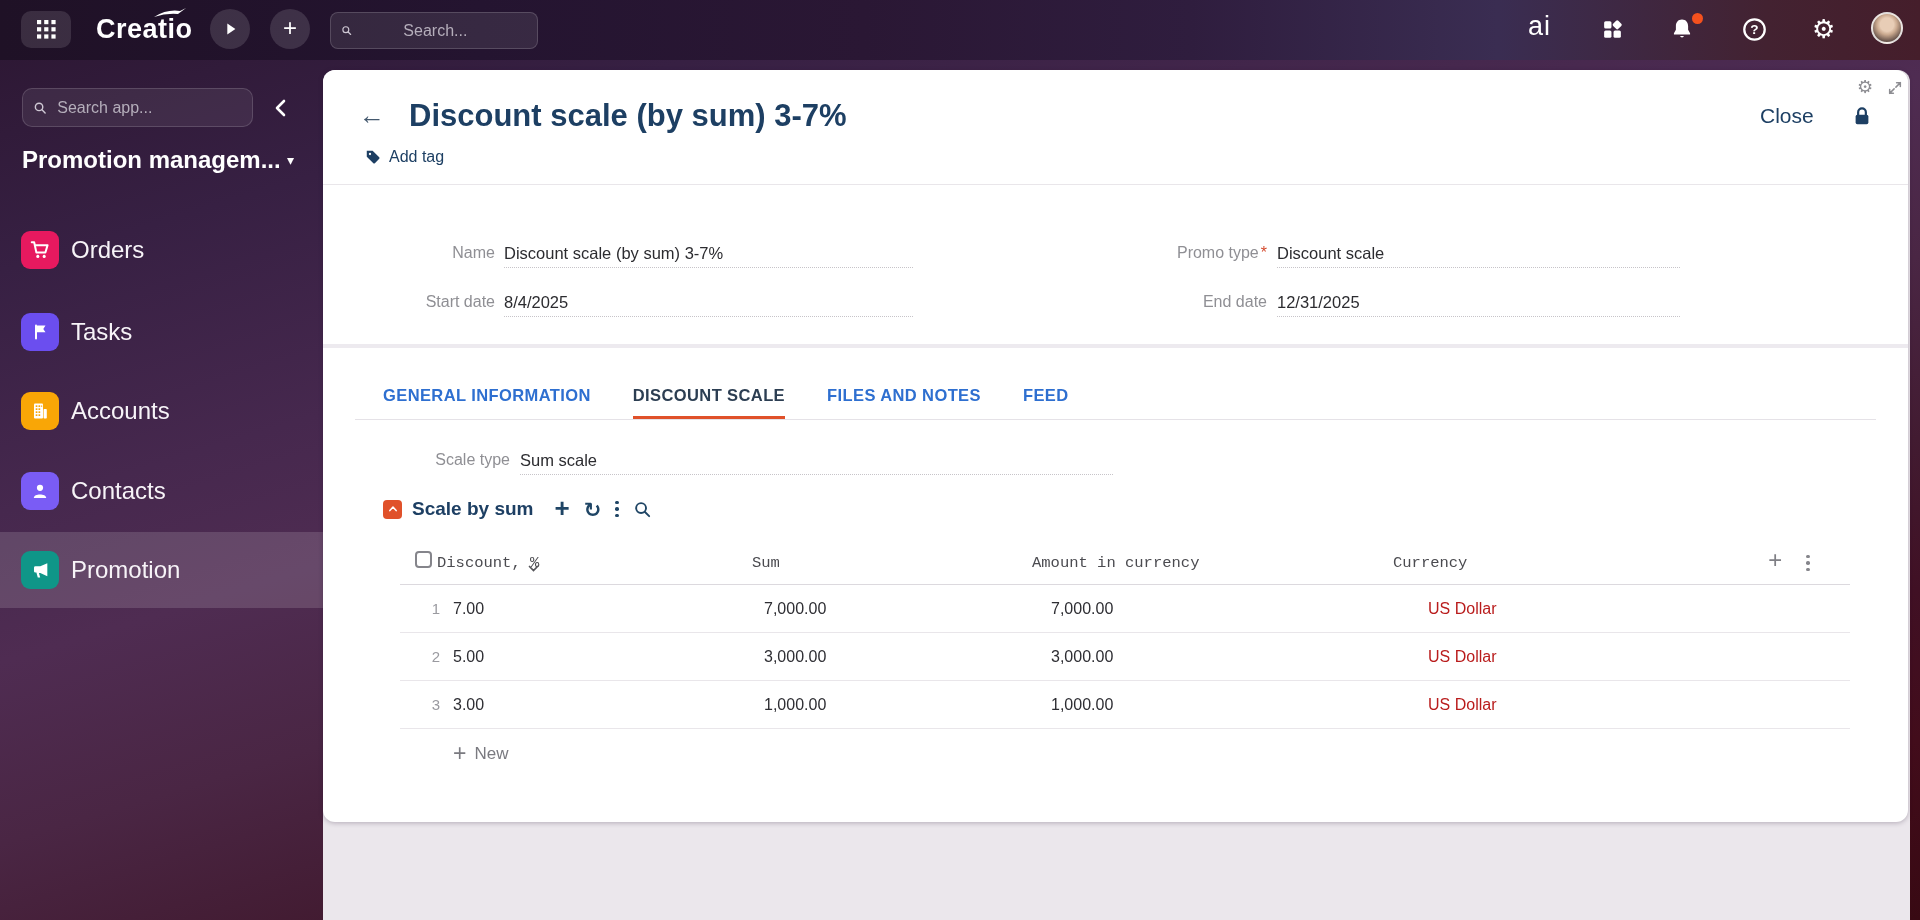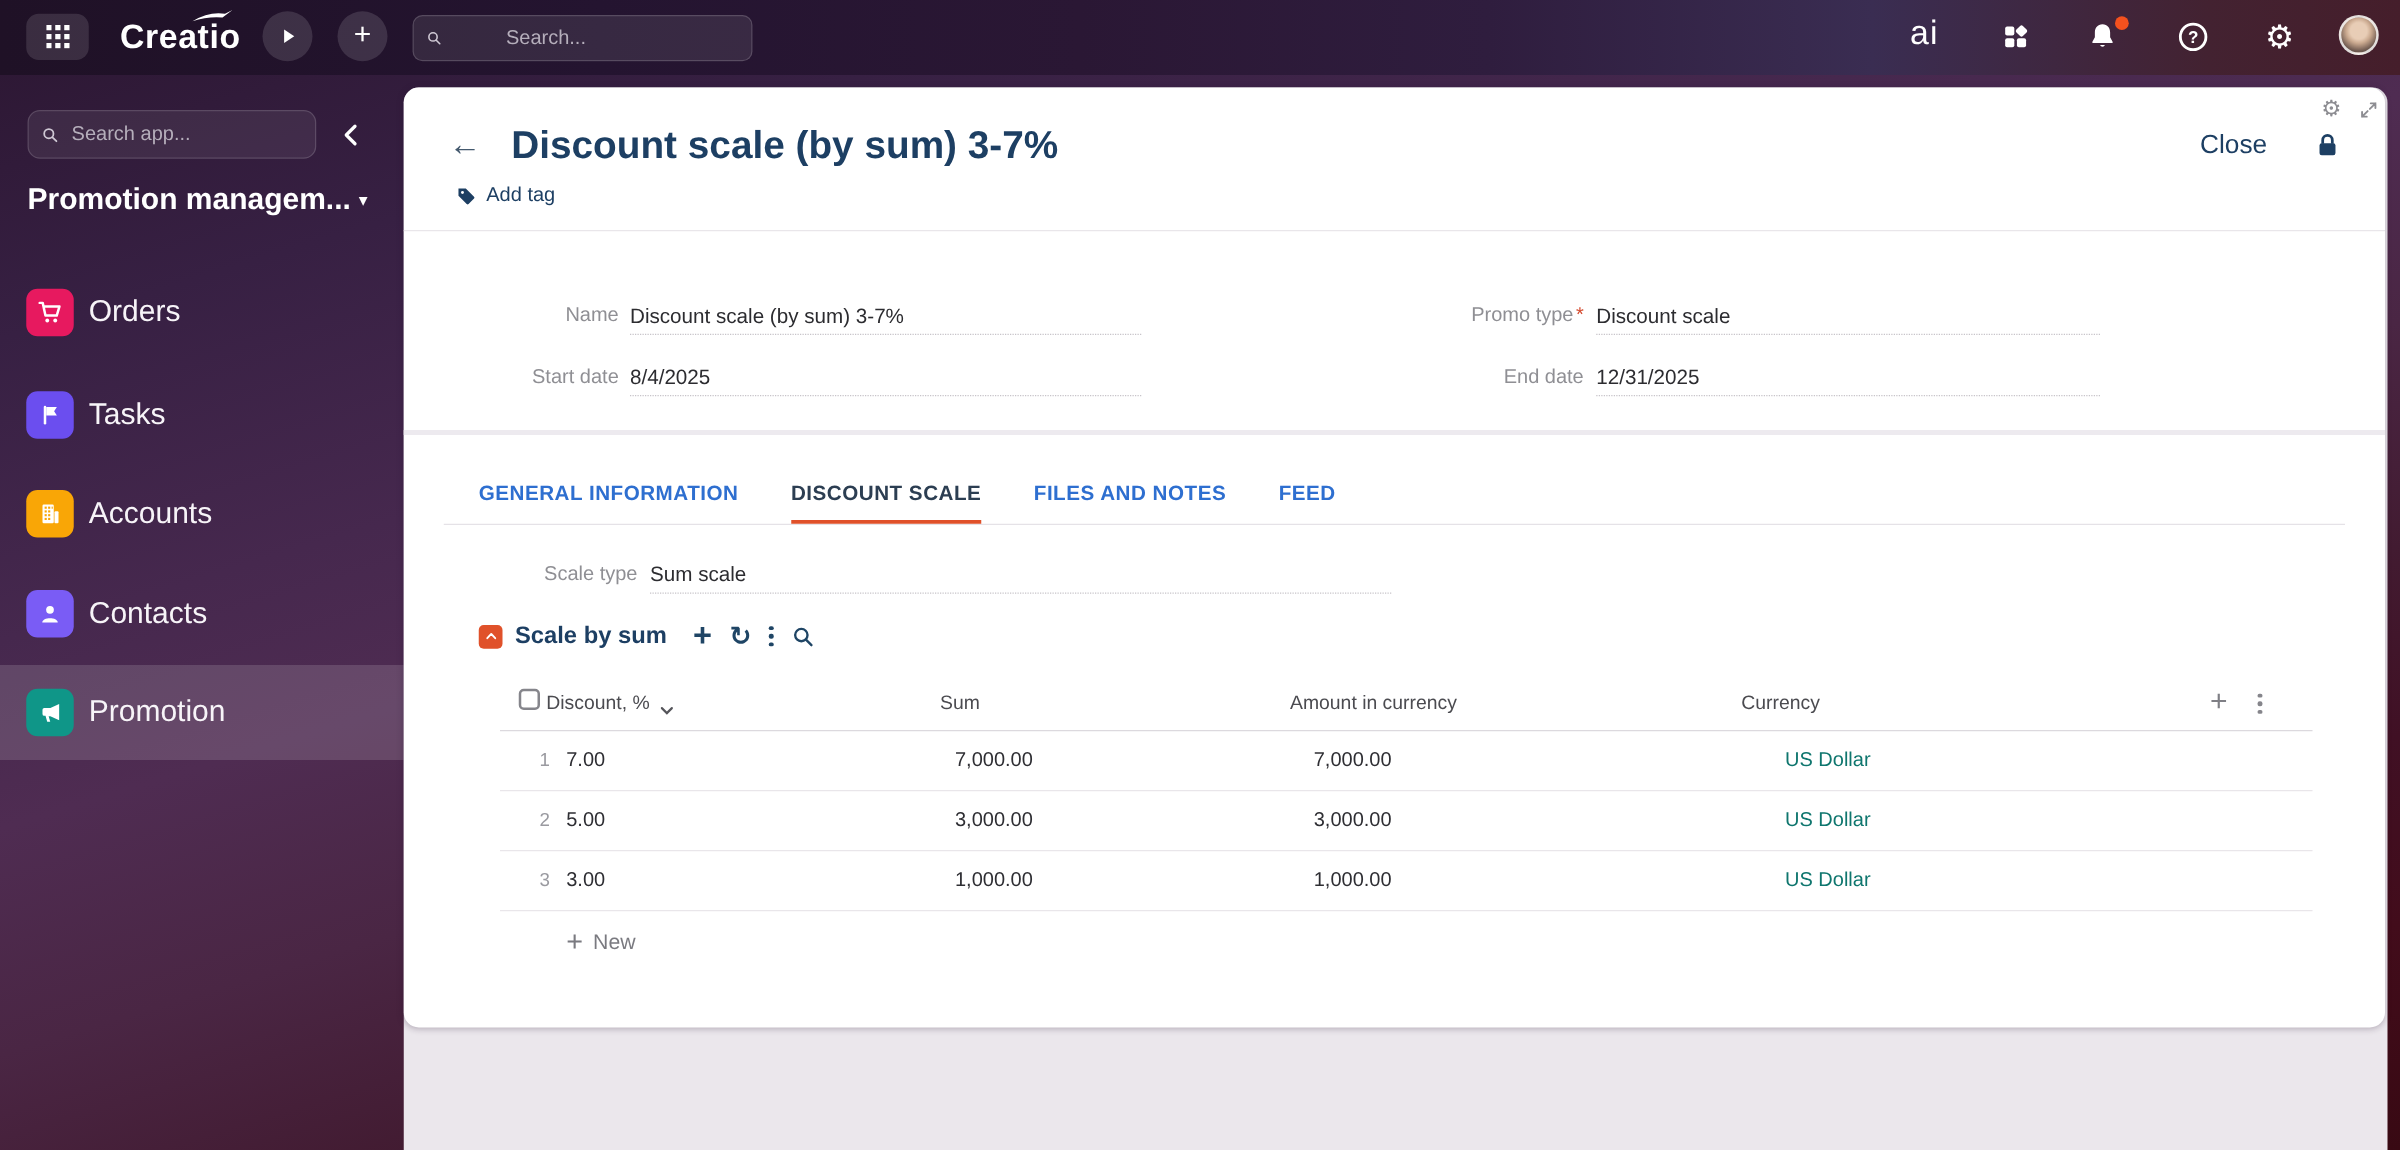--- a/index.html
+++ b/index.html
@@ -11,21 +11,21 @@
   
   .topbar{position:absolute;left:0;top:0;width:1920px;height:60px;
           background:linear-gradient(90deg,#1f1126 0%,#241430 25%,#2a1734 45%,#2f1d3e 62%,#3a2d52 78%,#432231 92%,#451e2b 100%);}
   .launcher{position:absolute;left:21px;top:11px;width:50px;height:37px;border-radius:10px;
             background:rgba(255,255,255,.12);display:flex;align-items:center;justify-content:center;cursor:pointer;}
   .logo{position:absolute;left:96px;top:14px;color:#fff;font-size:27px;font-weight:600;letter-spacing:.5px;}
   .logo .swoosh{position:absolute;right:6px;top:-6px;}
   .circle-btn{position:absolute;top:9px;width:40px;height:40px;border-radius:50%;
               background:rgba(255,255,255,.13);display:flex;align-items:center;justify-content:center;cursor:pointer;}
   .plus-glyph{color:#fff;font-size:24px;font-weight:400;line-height:1;margin-top:-2px;}
-  .top-search{position:absolute;left:330px;top:12px;width:272px;height:37px;border-radius:8px;
+  .top-search{position:absolute;left:330px;top:12px;width:208px;height:37px;border-radius:8px;
               background:rgba(255,255,255,.09);border:1px solid rgba(255,255,255,.16);
               display:flex;align-items:center;padding:0 10px;gap:40px;}
   .top-search input{background:transparent;border:none;outline:none;color:#efeaf2;font-size:16px;margin-left:9px;width:100%;
                     font-family:"Liberation Sans","DejaVu Sans",sans-serif;}
   .top-search input::placeholder{color:#b5aebb;}
   .copilot{position:absolute;left:1528px;top:11px;color:#fff;font-size:27px;font-weight:500;letter-spacing:1px;cursor:pointer;}
   .tb-icon{position:absolute;top:18px;cursor:pointer;}
   .bell-dot{position:absolute;left:1692px;top:13px;width:11px;height:11px;border-radius:50%;background:#F4511E;}
   .gear-glyph{color:#fff;font-size:26px;line-height:1;}
   .avatar{position:absolute;left:1871px;top:12px;width:32px;height:32px;border-radius:50%;
@@ -76,32 +76,32 @@
   .detail-head{position:absolute;left:60px;top:425px;height:28px;display:flex;align-items:center;}
   .caret-box{width:19px;height:19px;border-radius:4px;background:#E0512A;display:flex;align-items:center;justify-content:center;cursor:pointer;}
   .detail-title{color:#1d3f63;font-size:19px;font-weight:700;margin:0 14px 0 10px;}
   .d-icon{margin:0 7px;cursor:pointer;display:flex;align-items:center;justify-content:center;}
   .plus-navy{color:#1f4565;font-size:26px;font-weight:600;line-height:1;margin-top:-3px;}
   .refresh{color:#1f4565;font-size:21px;font-weight:700;line-height:1;}
   .kebab{display:flex;flex-direction:column;justify-content:center;}
   .kebab i{width:3.5px;height:3.5px;border-radius:50%;background:#1f4565;margin:1.6px 0;}
   .kebab.grey i{background:#85858b;}
 
-  .thead{position:absolute;left:77px;top:475px;width:1450px;height:40px;border-bottom:1px solid #dcd9de;}
+  .thead{position:absolute;left:77px;top:475px;width:1450px;height:40px;border-bottom:1px solid #dcd9de;font-family:Liberation Mono, monospace;}
   .checkbox{position:absolute;left:15px;top:6px;width:17px;height:17px;border:2px solid #85858b;border-radius:4px;cursor:pointer;}
   .th{position:absolute;color:#4b4b50;font-size:15.5px;line-height:30px;white-space:nowrap;cursor:pointer;}
   .th-icon{position:absolute;cursor:pointer;}
   .plus-grey{color:#7f7f85;font-size:24px;font-weight:500;line-height:1;}
   .trow{position:absolute;left:77px;width:1450px;height:48px;border-bottom:1px solid #e9e6ea;cursor:pointer;}
   .cell{position:absolute;line-height:48px;font-size:16px;color:#2e2e33;white-space:nowrap;}
   .cell.num{left:20px;width:20px;text-align:right;color:#9a9aa0;font-size:15px;}
   .cell.disc{left:53px;}
   .cell.sumc{left:364px;}
   .cell.amtc{left:651px;}
-  .cell.cur{left:1028px;color:#0f766e;cursor:pointer;text-decoration:none;}
+  .cell.cur{left:1028px;color:#b91c1c;cursor:pointer;text-decoration:none;}
   .new-btn{position:absolute;left:130px;top:672px;display:flex;align-items:center;color:#7a7a80;font-size:17px;cursor:pointer;}
   .new-btn .np{font-size:23px;margin-right:8px;line-height:1;}
 </style>
 </head>
 <body>
 
 <div id="app">
 
   <div class="topbar">
     <div class="launcher">

